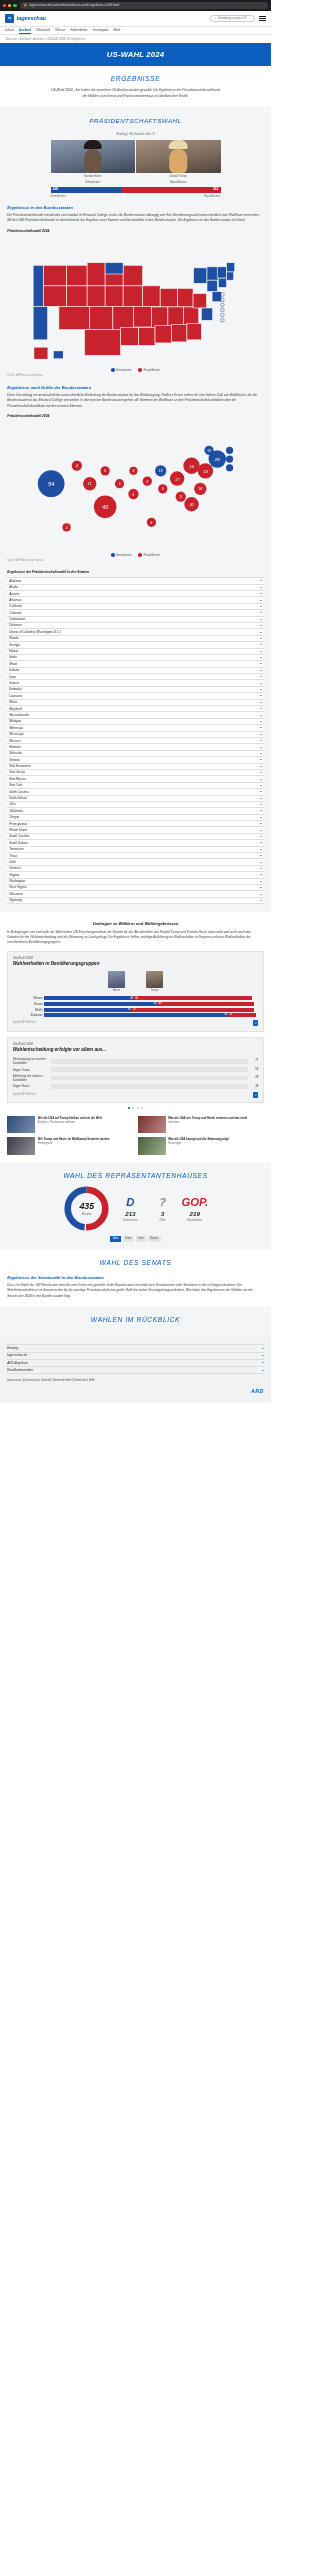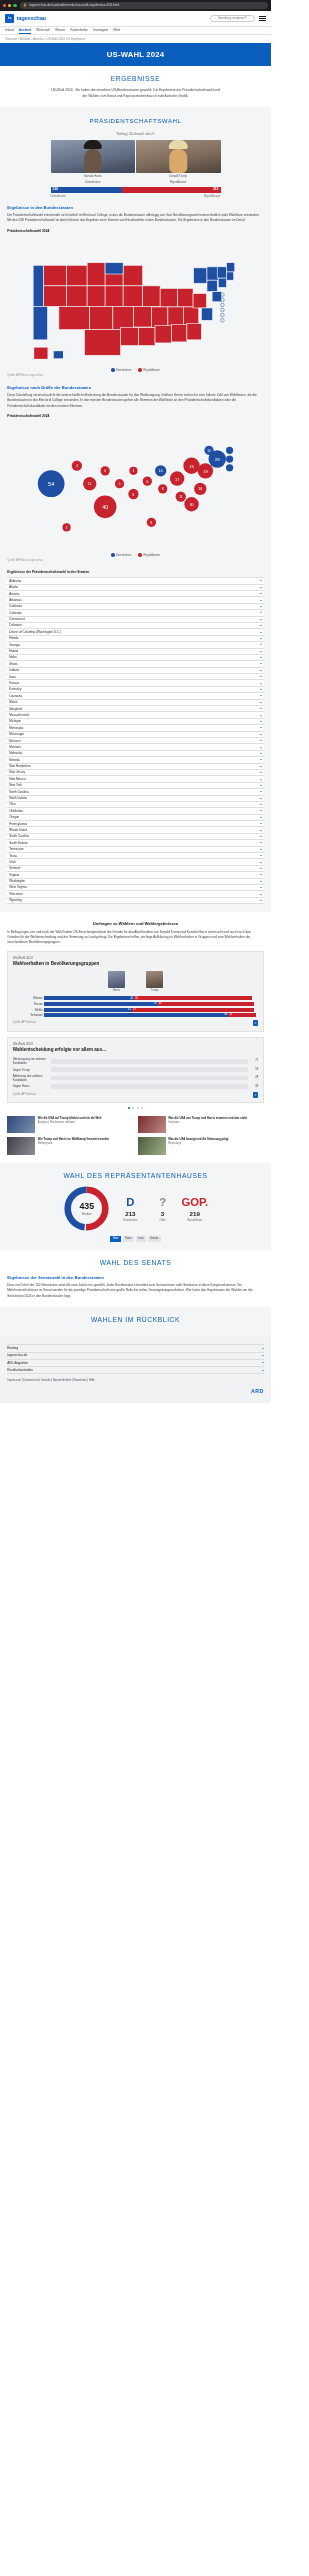--- a/index.html
+++ b/index.html
@@ -6,21 +6,21 @@
   * { box-sizing: border-box; margin: 0; padding: 0; }
   html, body { width: 309px; }
   body {
     font-family: "Liberation Sans", sans-serif;
     background: #ffffff;
     color: #18181a;
     font-size: 4.6px;
     line-height: 1.45;
     -webkit-font-smoothing: antialiased;
   }
-  .page { width: 271px; position: relative; background:#fff; }
+  .page { width: 271px; position: relative; background:#fff;font-style:italic; }
 
   
   .browser-bar {
     height: 11.3px; background: #1d1d20; display: flex; align-items: center;
     padding: 0 3.1px; gap: 3.1px;
   }
   .dots { display:flex; gap:2.1px; }
   .dot { width:3.1px; height:3.1px; border-radius:50%; }
   .dot.r{background:#ff5f57;} .dot.y{background:#febc2e;} .dot.g{background:#28c840;}
   .url-pill {

